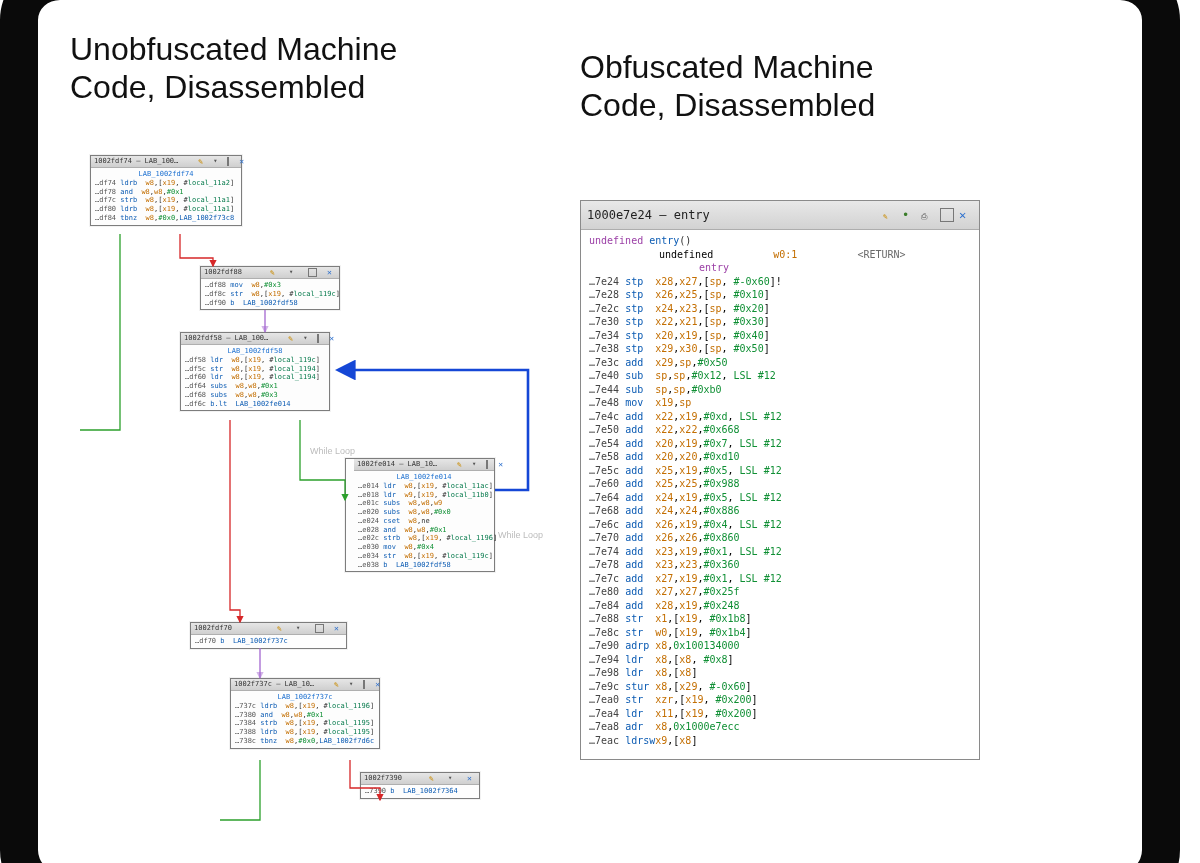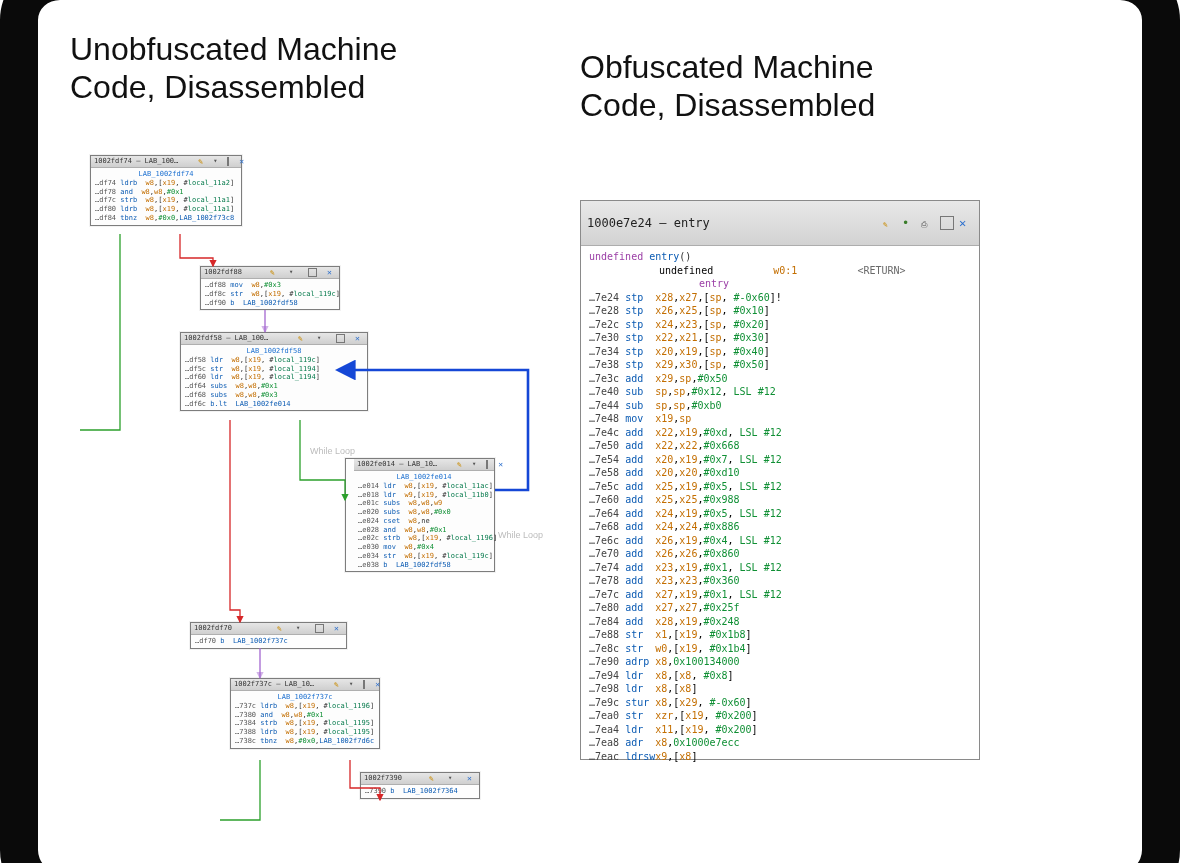--- a/index.html
+++ b/index.html
@@ -84,21 +84,21 @@
     position:absolute;
     left: 520px; top: 170px;
     width: 400px; height: 560px;
     border: 1px solid #8a8a8a;
     background: #fff;
     font-family: "Menlo","Consolas",monospace;
   }
   .bigwin .titlebar {
     background: linear-gradient(#e8e8e8,#d2d2d2);
     border-bottom:1px solid #adadad;
-    padding: 15px 6px;
+    padding: 7px 6px;
     display:flex; align-items:flex-start; gap:5px;
     font-size: 12px; color:#222;
   }
   .bigwin .titlebar .spacer{flex:1;}
   .bigwin .titlebar .ico{width:14px;height:14px;font-size:12px;}
   .bigwin .body{ padding:4px 8px; font-size:10px; line-height:1.35; overflow:hidden;}
   .bigwin .sig { }
   .bigwin .sig .und { color:#9b3fa6; }
   .bigwin .sig .fn  { color:#0b5bb3; }
   .bigwin .sub { margin-left:70px; }
@@ -162,21 +162,21 @@
     </div>
     <div class="body">
       <div class="rows">
           <div class="code-row"><span class="addr">…df88</span> <span class="mne">mov</span>  <span class="plain"><span class="reg">w8</span>,<span class="imm">#0x3</span></span></div>
           <div class="code-row"><span class="addr">…df8c</span> <span class="mne">str</span>  <span class="plain"><span class="reg">w8</span>,[<span class="reg">x19</span>, #<span class="ref">local_119c</span>]</span></div>
           <div class="code-row"><span class="addr">…df90</span> <span class="mne">b</span>  <span class="plain"><span class="mne">LAB_1002fdf58</span></span></div>
         </div>
     </div>
   </div>
 
-  <div class="win" id="b3" style="left:120px; top:302px; width:188px;">
+  <div class="win" id="b3" style="left:120px; top:302px; width:150px;">
     <div class="titlebar">
       <span class="title-text">1002fdf58 – LAB_100…</span>
       <span class="spacer"></span>
       <span class="ico ico-edit"></span>
       <span class="ico ico-arrow"></span>
       <span class="ico ico-box"></span>
       <span class="ico ico-close"></span>
     </div>
     <div class="body">
       <div class="lab">LAB_1002fdf58</div>

